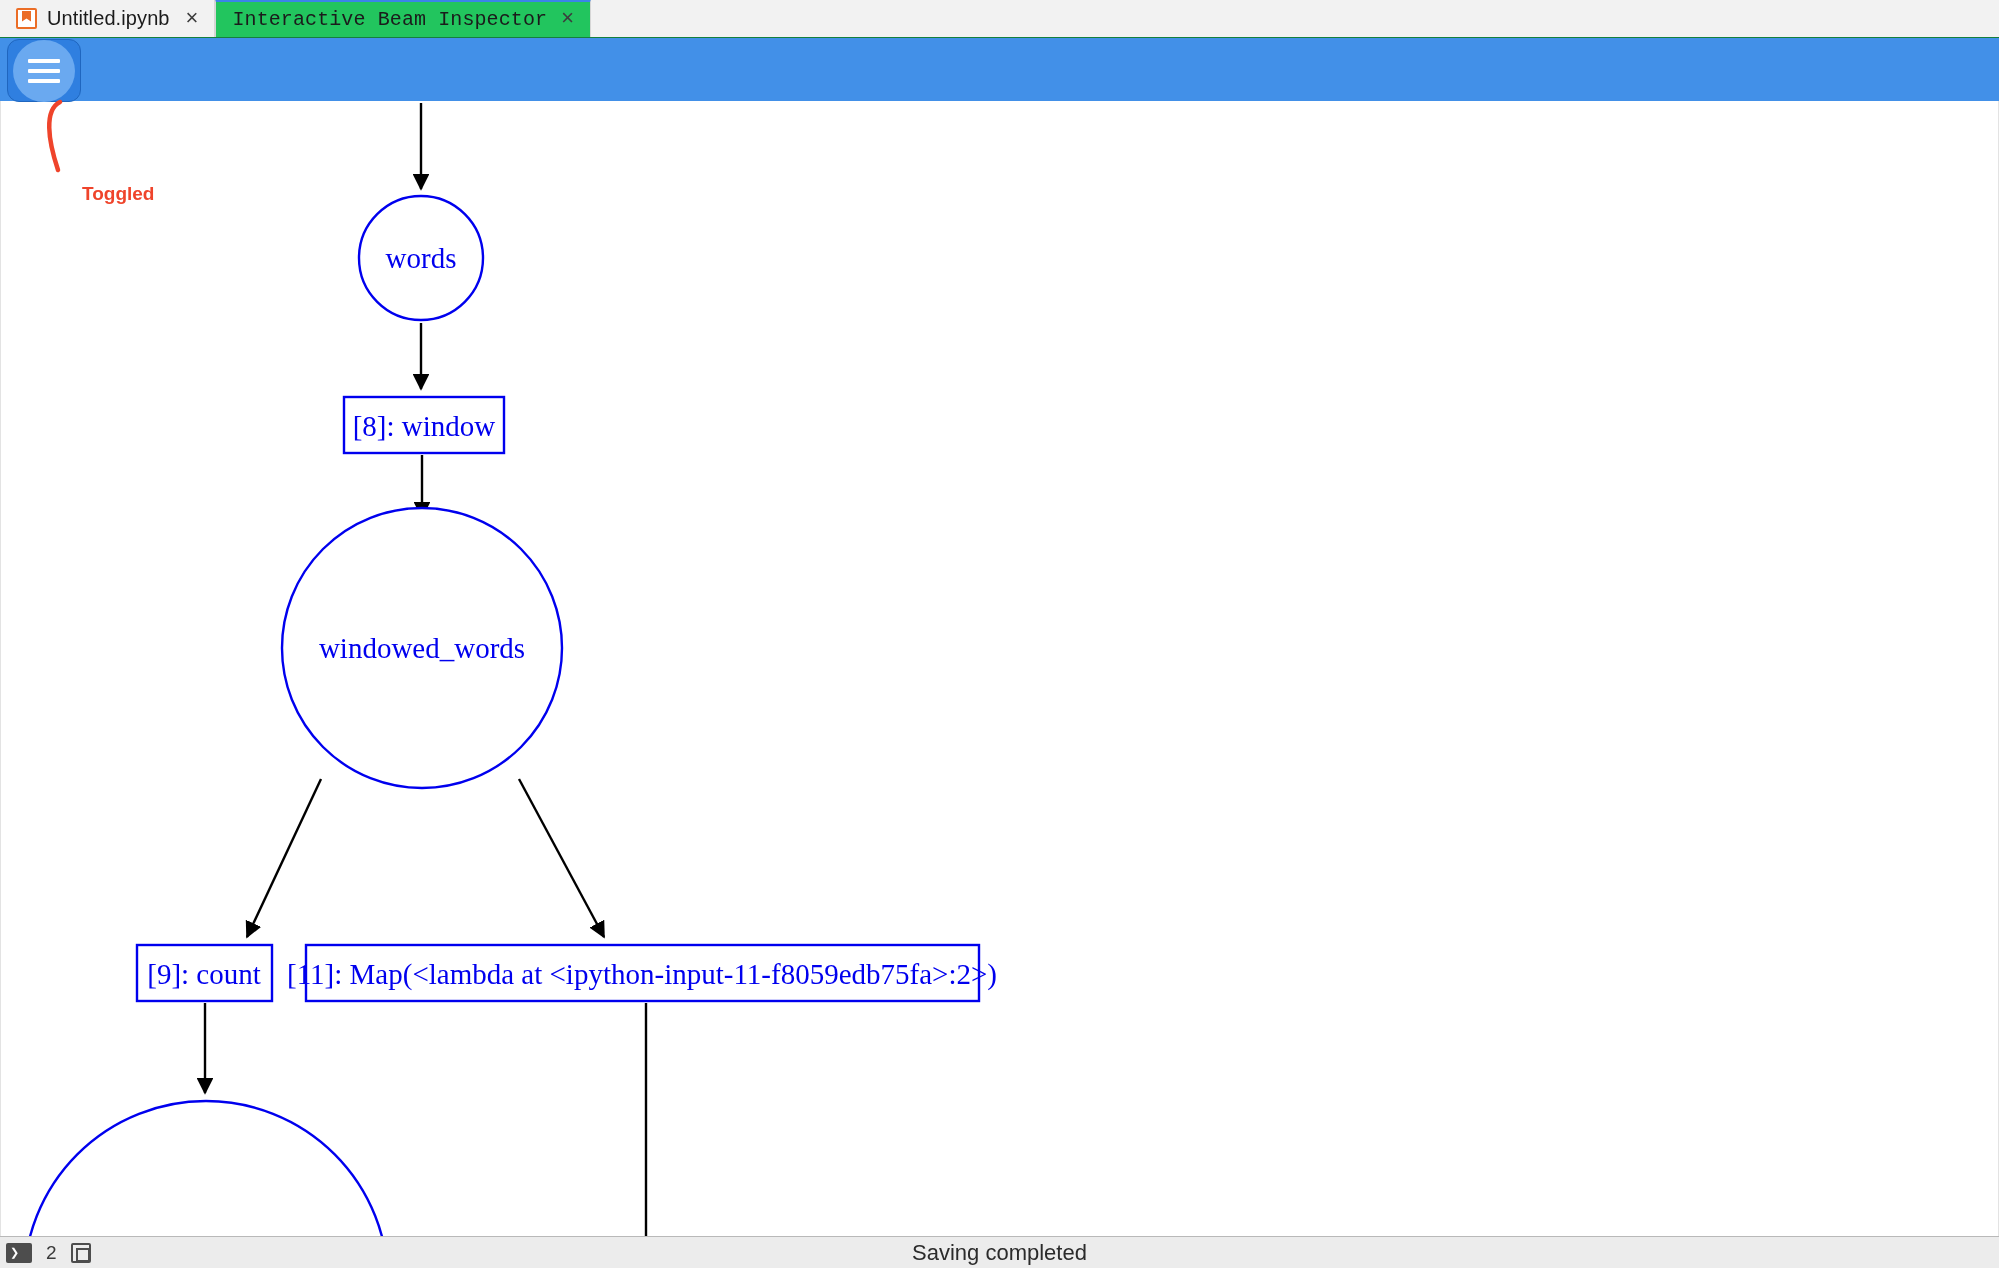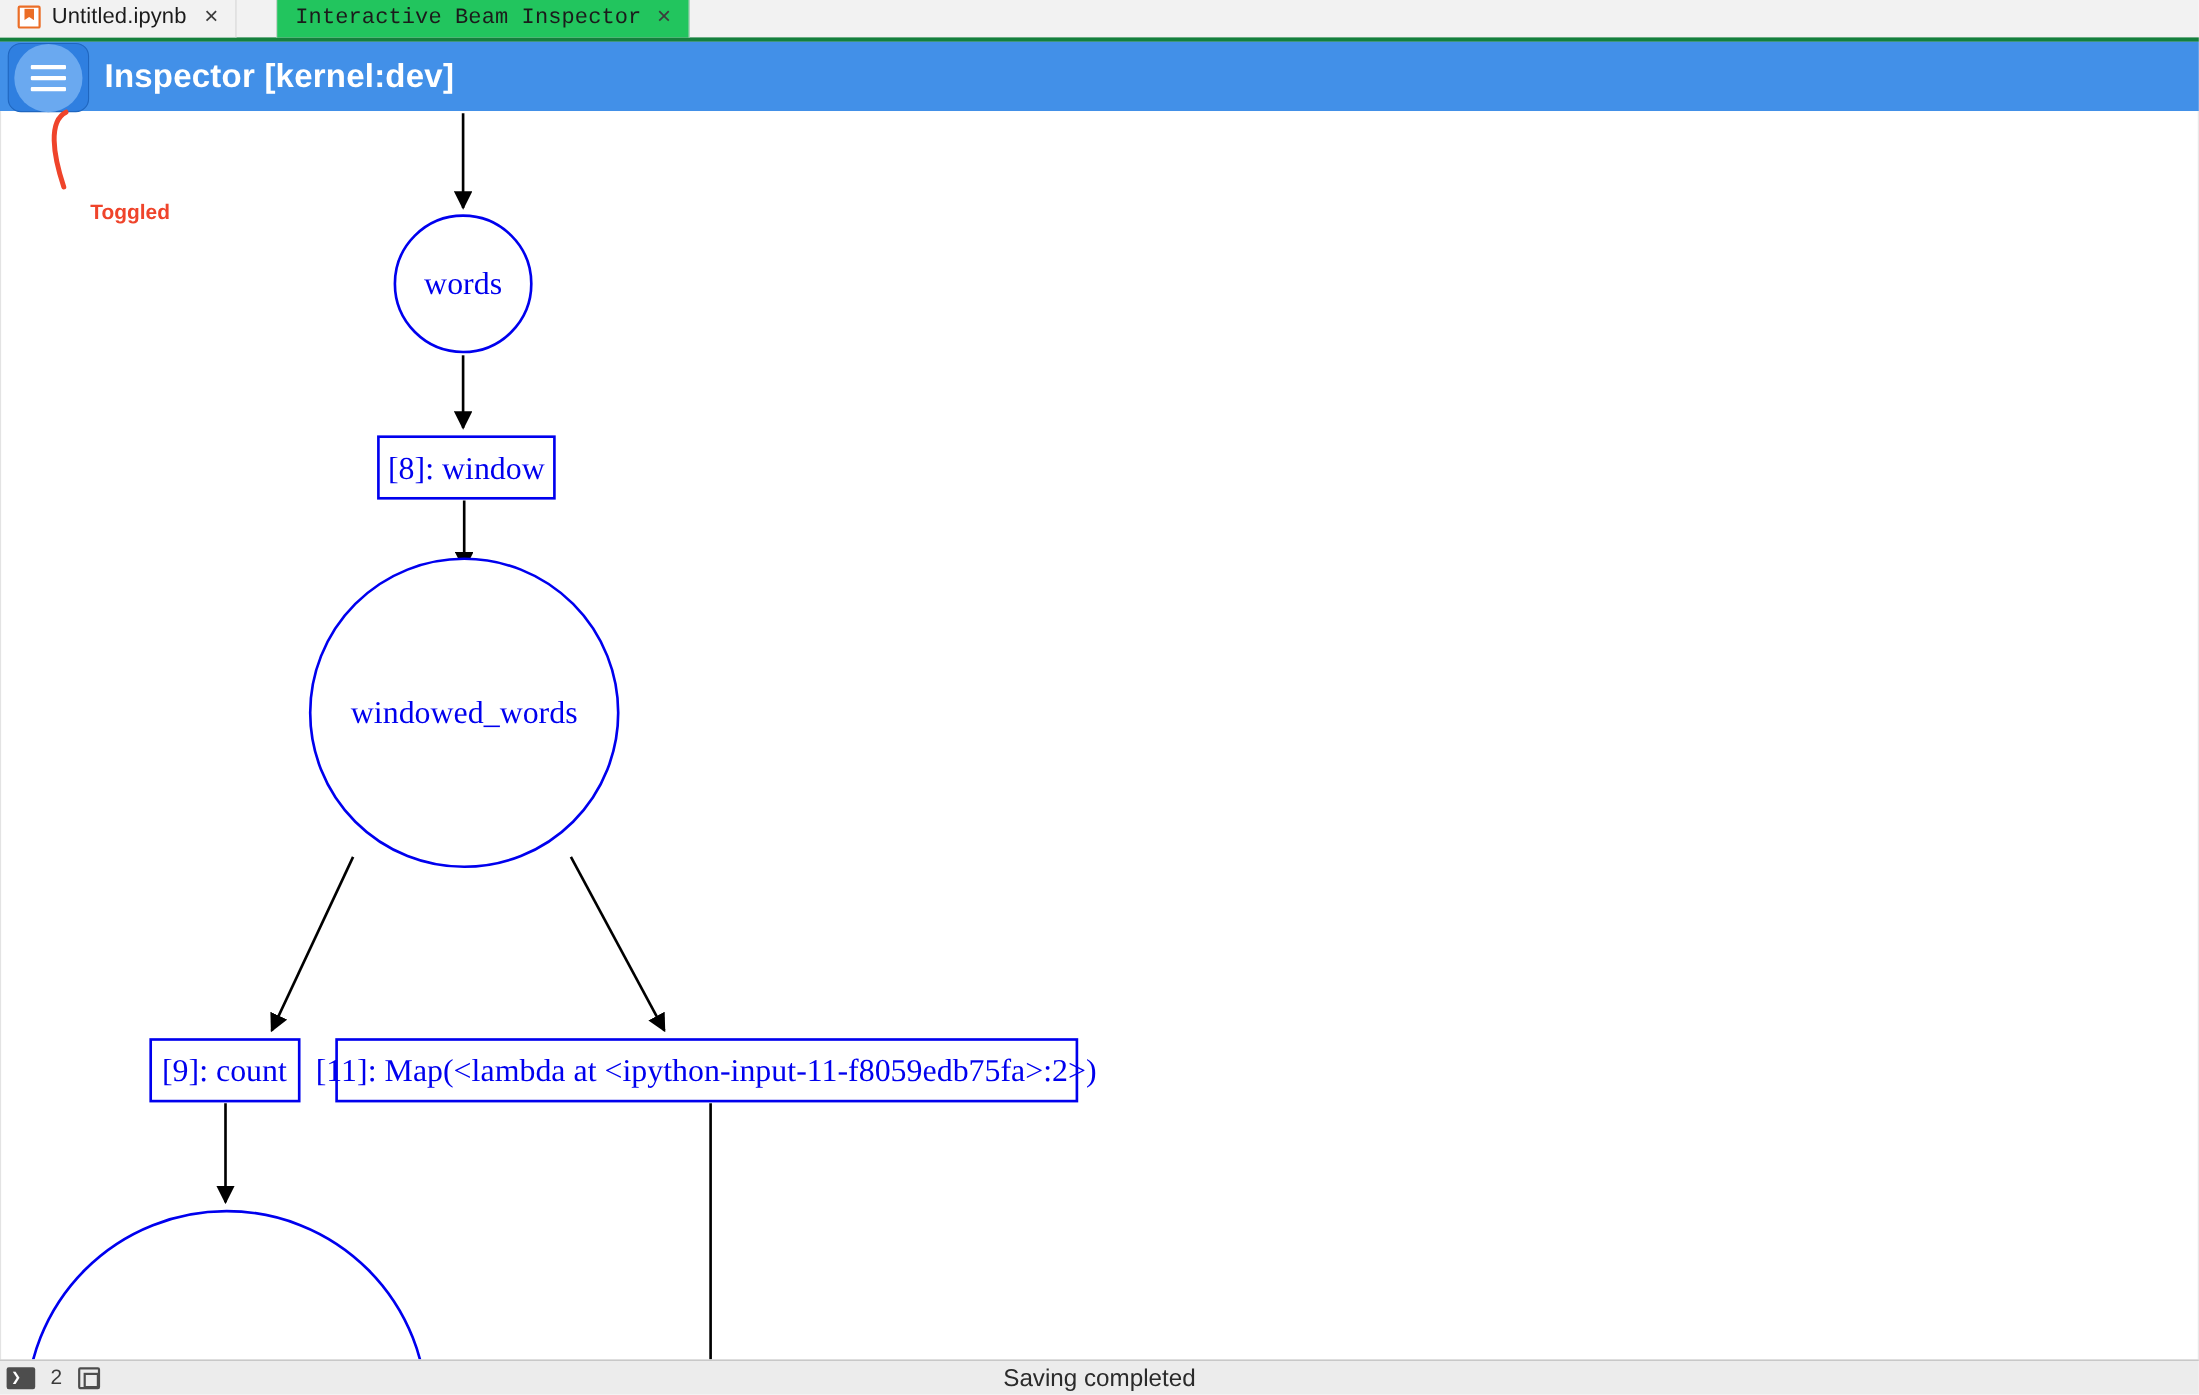--- a/index.html
+++ b/index.html
@@ -7,22 +7,22 @@
     width: 1999px; height: 1268px;
     background: #ffffff;
     font-family: "Liberation Sans", sans-serif;
     overflow: hidden;
   }
   .app { position: relative; width: 1999px; height: 1268px; background:#fff; }
 
   
   .tabbar {
     position: absolute; left:0; top:0; width:1999px; height:38px;
-    background:#f2f2f2; border-bottom:4px solid #15803d;
-    display:flex; align-items:flex-end;gap:36px;
+    background:#f2f2f2; border-bottom:1px solid #15803d;
+    display:flex; align-items:flex-end;
   }
   .tab {
     position:relative; height:38px; display:flex; align-items:center;
     padding:0 14px 0 16px; gap:10px; cursor:pointer;
     border-right:1px solid #d6d6d6;
     font-size:20px; color:#1b1b1b; white-space:nowrap;
   }
   .tab.inactive { background:#f2f2f2; }
   .tab.active {
     background:#22c55e; border-top:3px solid #3b84e8;
@@ -140,21 +140,20 @@
   </div>
 
   <div class="header"></div>
   <div class="hamburger-btn">
     <div class="hamburger-circle">
       <span></span>
         <span></span>
         <span></span>
     </div>
   </div>
-  <div class="header-title">Inspector [kernel:dev]</div>
 
   <div class="canvas">
     <svg class="graph-svg" width="1999" height="1135" viewBox="0 0 1999 1135">
       <defs>
         <marker id="arrow" viewBox="0 0 10 10" refX="9" refY="5" markerWidth="7" markerHeight="7" orient="auto-start-reverse">
           <path d="M 0 0 L 10 5 L 0 10 z" fill="#000000"></path>
         </marker>
       </defs>
 
       <g stroke="#000000" stroke-width="2.4" fill="none" marker-end="url(#arrow)">

